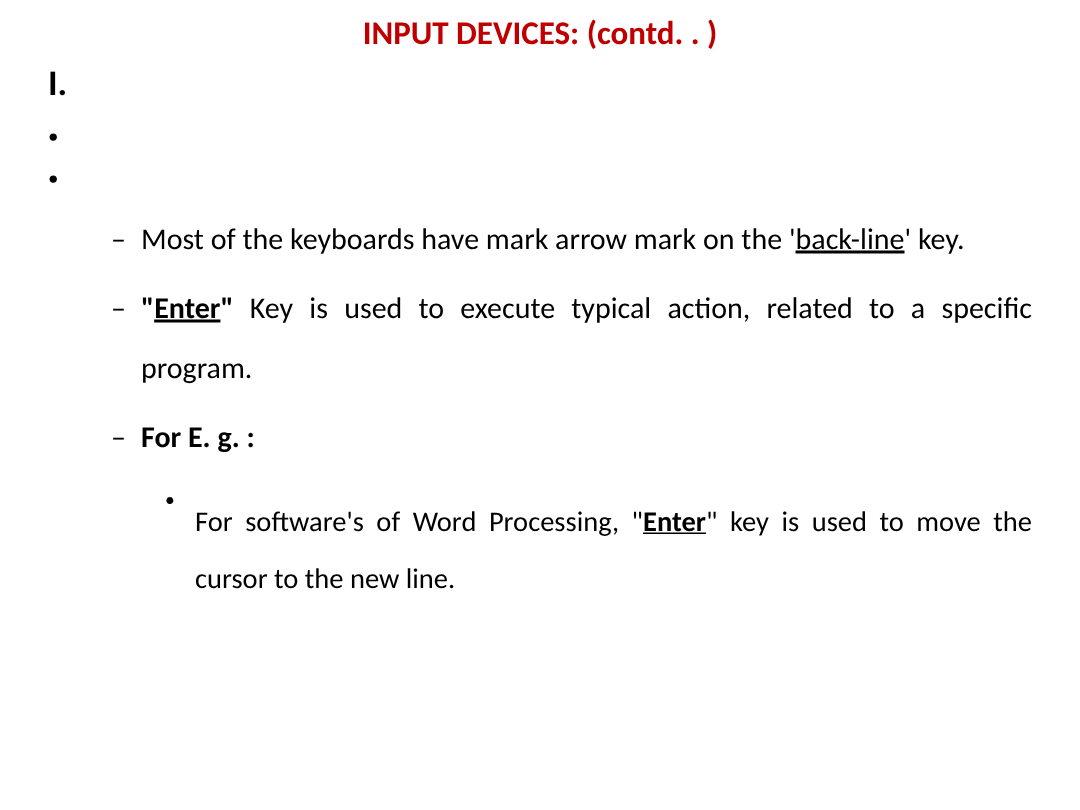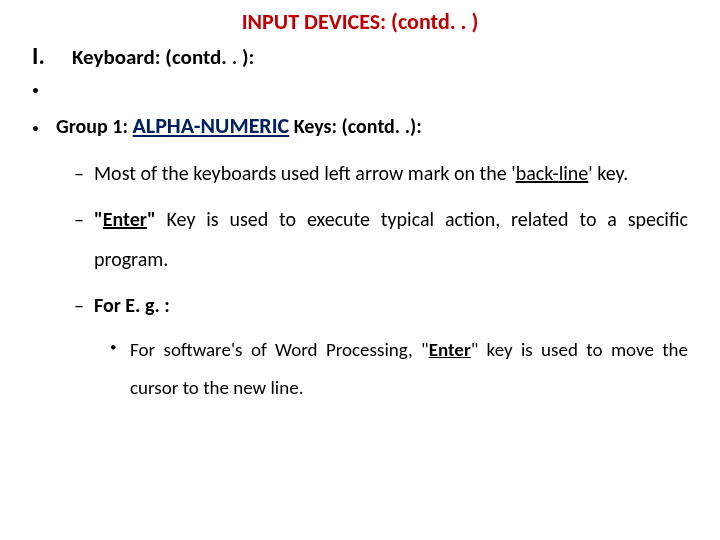--- a/index.html
+++ b/index.html
@@ -78,49 +78,46 @@
     text-align: justify;
   }
   .sub-dot {
     width: 20px;
     flex-shrink: 0;
     font-size: 13px;
     padding-top: 3px;
   }
   .sub-text {
     flex: 1;
+    margin-top: 12px;
   }
 </style>
 </head>
 <body>
 
 <div class="title">INPUT DEVICES: (contd. . )</div>
 
 <div class="roman-line">
   <div class="roman-num">I.</div>
-  <div class="roman-text">Keyboard: (contd. . ):</div>
 </div>
 
 <div class="bullet-line">
   <div class="bullet-dot">•</div>
 </div>
 
 <div class="bullet-line">
   <div class="bullet-dot">•</div>
-  <div class="b1">
-    <span>Group 1: </span><span class="kw u">ALPHA-NUMERIC</span><span> Keys: (contd. .):</span>
-  </div>
 </div>
 
 <div class="dash-list">
 
   <div class="dash-item">
     <div class="dash-mark">–</div>
     <div class="dash-text">
-      <span>Most of the keyboards used left arrow mark on the '</span><span class="u">back-</span><span class="u">line</span><span>' key.</span>
+      <span>Most of the keyboards have mark arrow mark on the '</span><span class="u">back-</span><span class="u">line</span><span>' key.</span>
     </div>
   </div>
 
   <div class="dash-item">
     <div class="dash-mark">–</div>
     <div class="dash-text">
       <span class="b">"</span><span class="b u">Enter</span><span class="b">"</span><span> Key is used to execute typical action, related to a specific program.</span>
     </div>
   </div>
 

